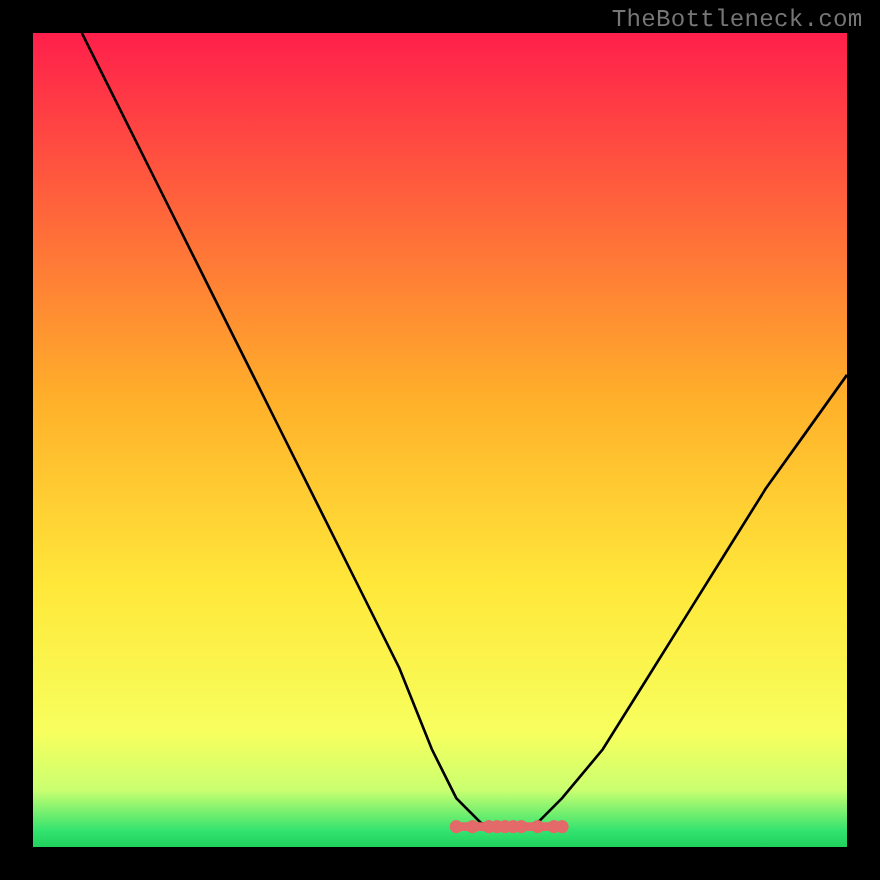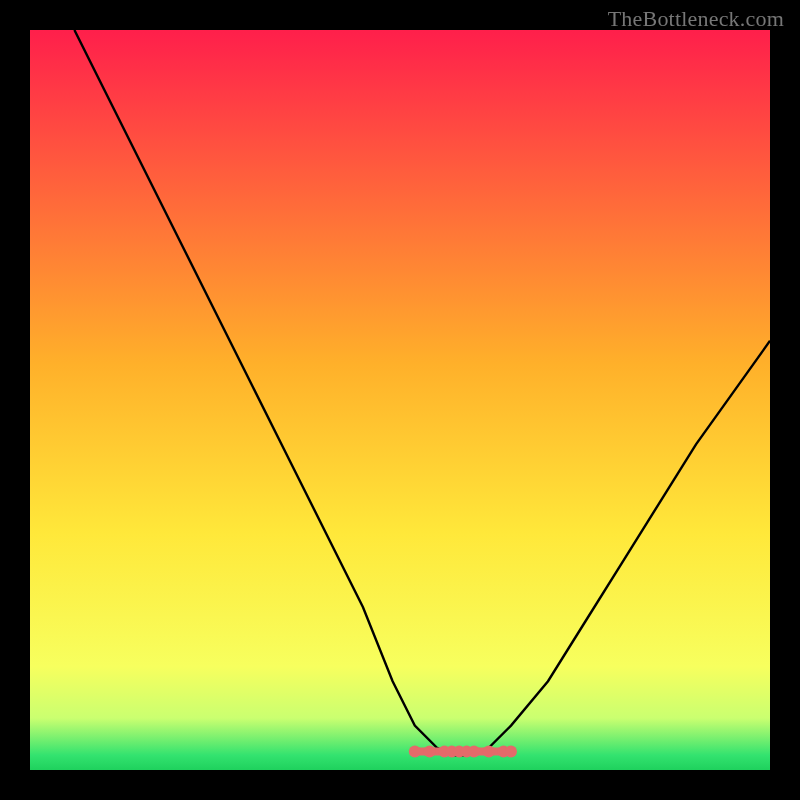--- a/index.html
+++ b/index.html
@@ -20,21 +20,21 @@
     position: absolute;
     left: 30px;
     top: 30px;
     width: 740px;
     height: 740px;
   }
   .watermark {
     position: absolute;
     top: 6px;
     right: 16px;
-    font-family: Liberation Serif, serif;
+    font-family: Liberation Mono, monospace;
     font-size: 22px;
     color: #767676;
     font-weight: 500;
     letter-spacing: 0.2px;
   }
   svg { display: block; }
 </style>
 </head>
 <body>
 

